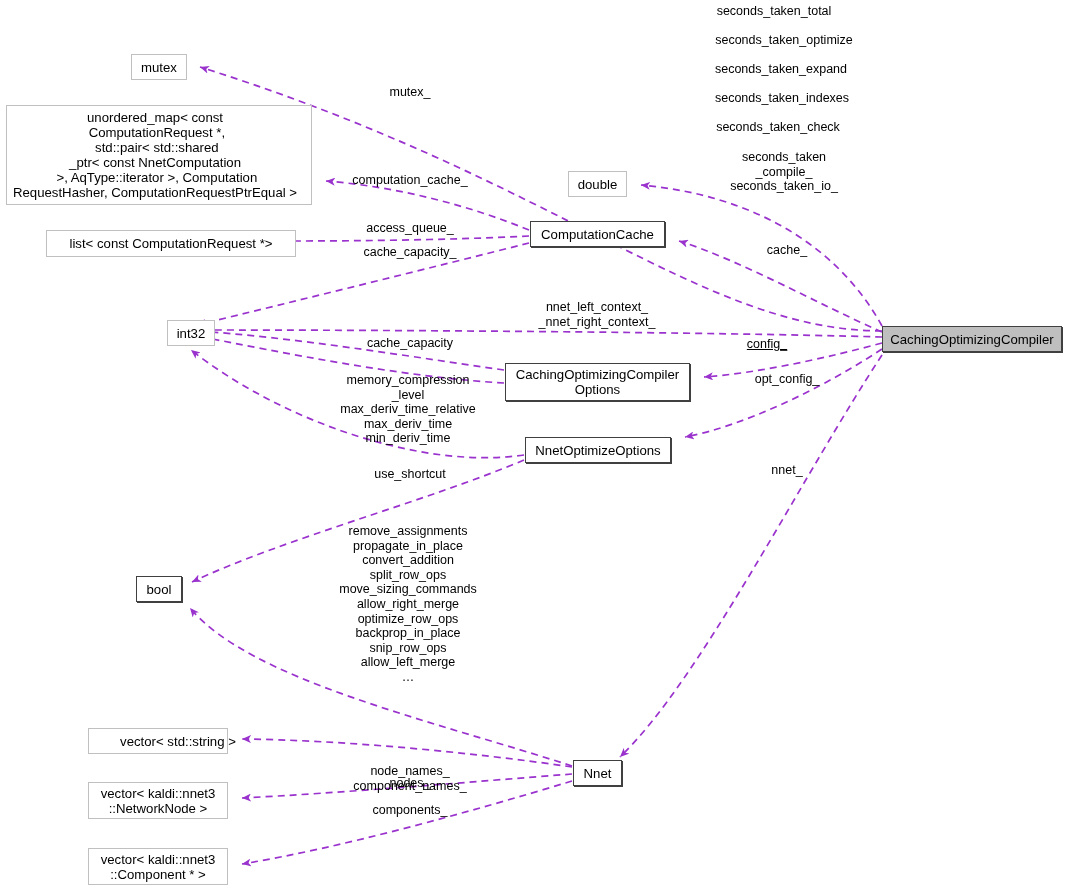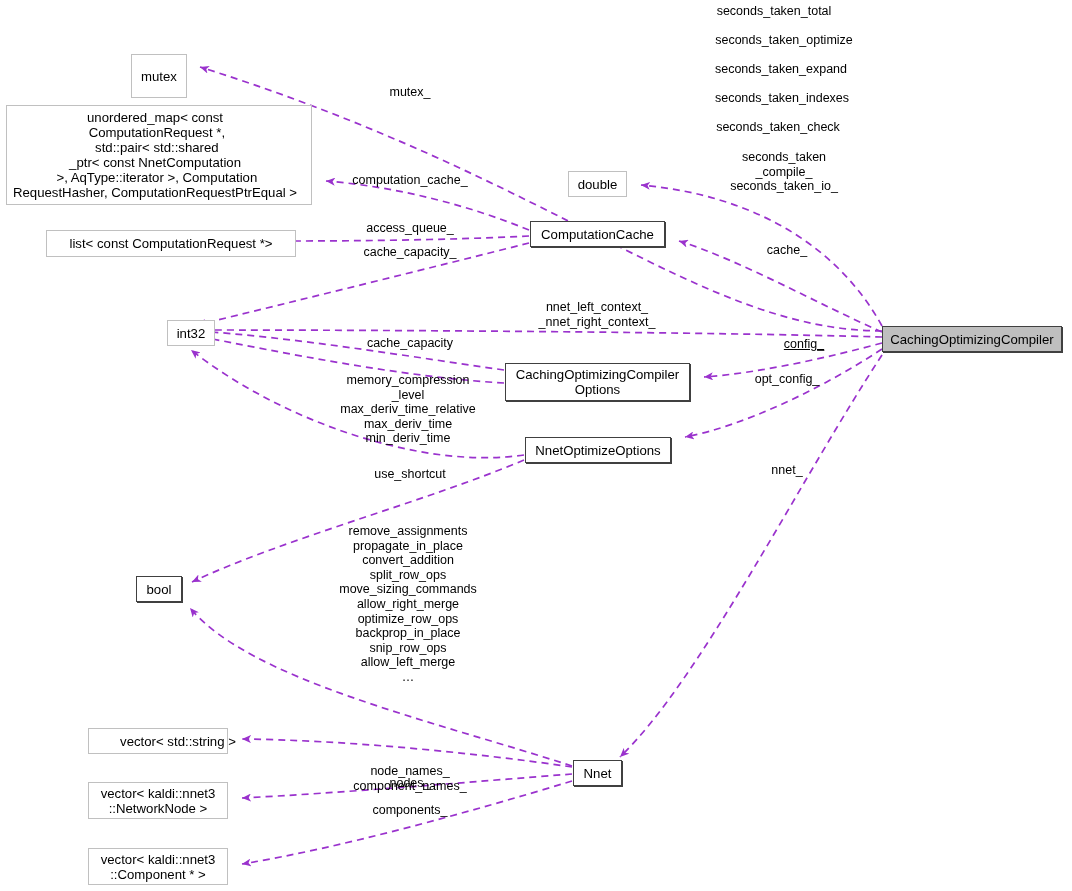--- a/index.html
+++ b/index.html
@@ -106,21 +106,21 @@
       <path d="M 572,767 C 470,752 340,740 242,739"></path>
 
       <path d="M 572,774 C 470,782 340,793 242,798"></path>
 
       <path d="M 572,781 C 470,812 340,848 242,864"></path>
 
       <path d="M 882,355 C 800,480 700,680 620,757"></path>
     </g>
   </svg>
 
-  <div class="node light" style="left:131px; top:54px; width:56px; height:44px;">
+  <div class="node light" style="left:131px; top:54px; width:56px; height:26px;">
     <span>mutex</span>
   </div>
 
   <div class="node leftalign" style="left:6px; top:105px; width:306px; height:100px;">
     <span>unordered_map&lt; const
  ComputationRequest *,
  std::pair&lt; std::shared
 _ptr&lt; const NnetComputation
  &gt;, AqType::iterator &gt;, Computation
 RequestHasher, ComputationRequestPtrEqual &gt;</span>
@@ -185,21 +185,21 @@
   <div class="edge-label" style="left:784px; top:150px;">seconds_taken
 _compile_
 seconds_taken_io_</div>
   <div class="edge-label" style="left:410px; top:85px;">mutex_</div>
   <div class="edge-label" style="left:410px; top:173px;">computation_cache_</div>
   <div class="edge-label" style="left:787px; top:243px;">cache_</div>
   <div class="edge-label" style="left:410px; top:221px;">access_queue_</div>
   <div class="edge-label" style="left:410px; top:245px;">cache_capacity_</div>
   <div class="edge-label" style="left:597px; top:300px;">nnet_left_context_
 _nnet_right_context_</div>
-  <div class="edge-label" style="left:804px; top:337px;text-decoration:underline;">config_</div>
+  <div class="edge-label" style="left:767px; top:337px;text-decoration:underline;">config_</div>
   <div class="edge-label" style="left:410px; top:336px;">cache_capacity</div>
   <div class="edge-label" style="left:787px; top:372px;">opt_config_</div>
   <div class="edge-label" style="left:408px; top:373px;">memory_compression
 _level
 max_deriv_time_relative
 max_deriv_time
 min_deriv_time</div>
   <div class="edge-label" style="left:410px; top:467px;">use_shortcut</div>
   <div class="edge-label" style="left:787px; top:463px;">nnet_</div>
   <div class="edge-label" style="left:408px; top:524px;">remove_assignments

